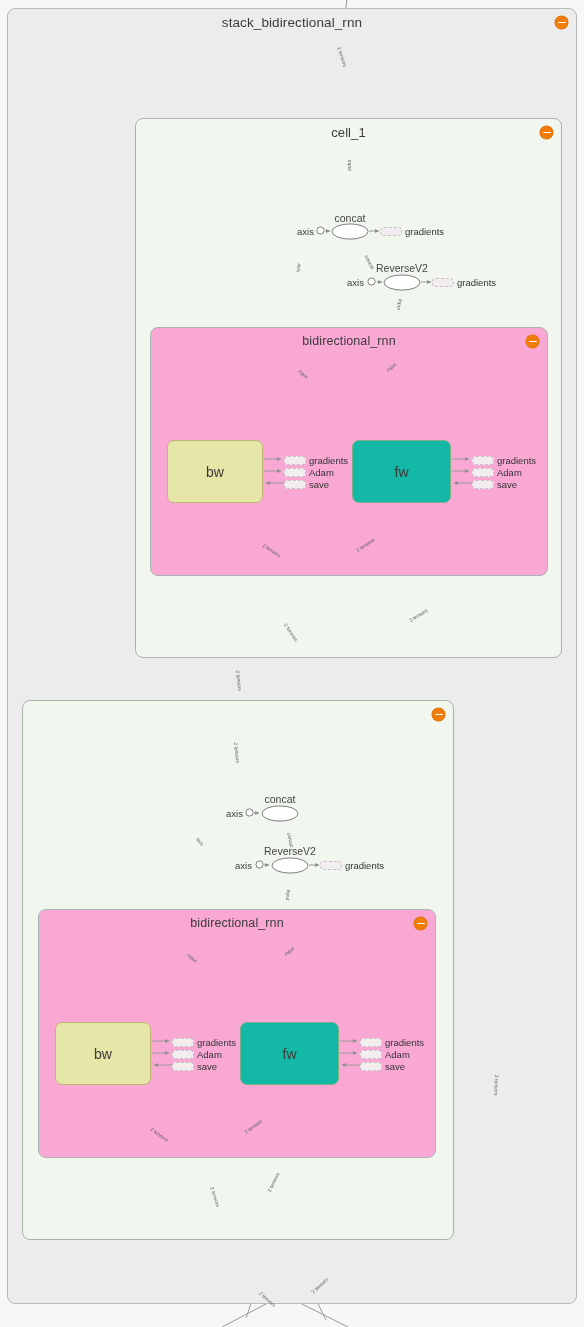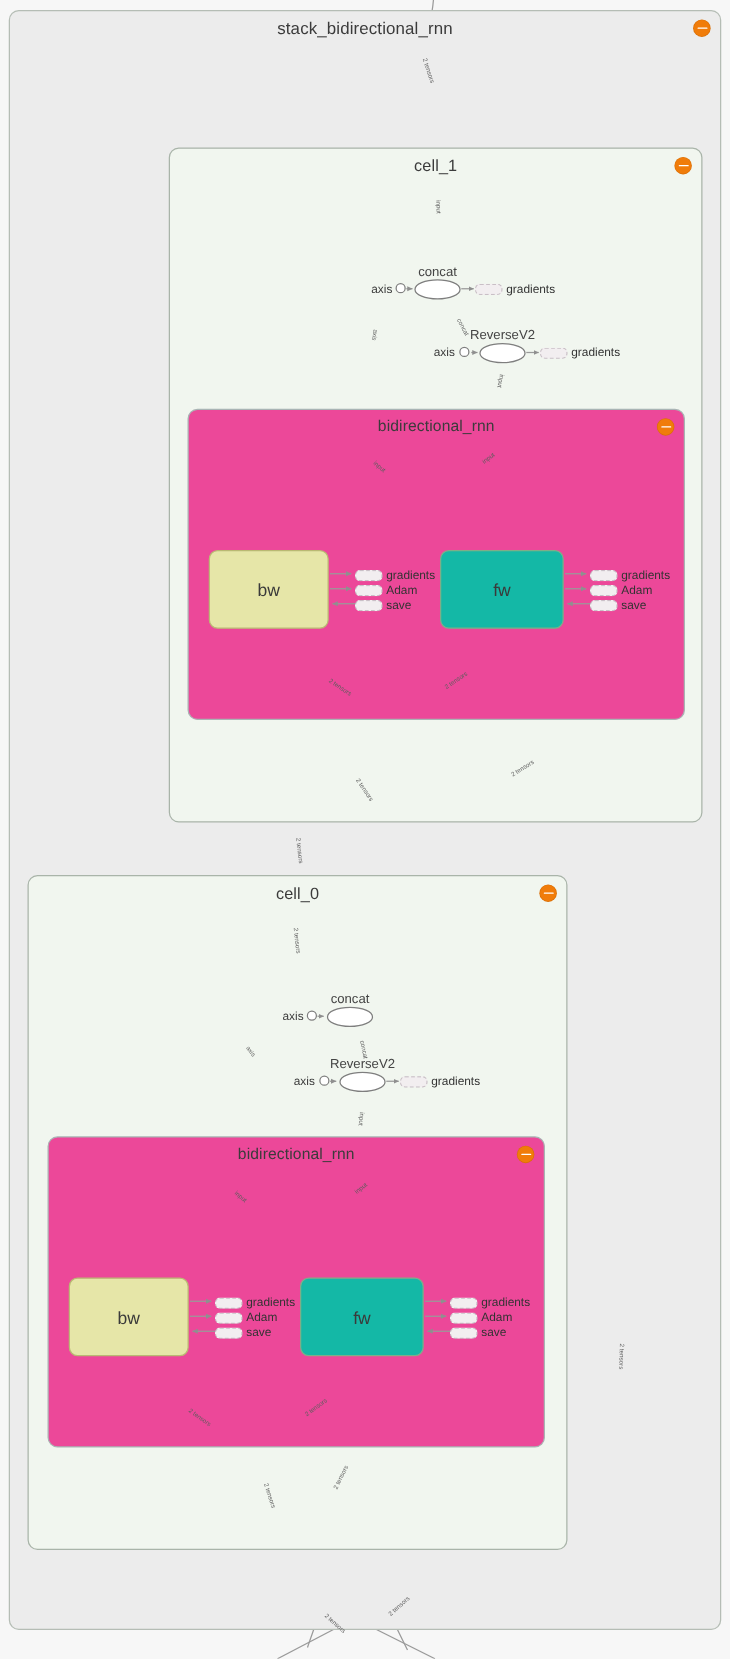--- a/index.html
+++ b/index.html
@@ -8,21 +8,21 @@
     width:584px;height:1327px;overflow:hidden;position:relative;
   }
   #stage{position:absolute;left:0;top:0;width:584px;height:999px;}
   svg.layer{position:absolute;left:0;top:0;width:584px;height:1327px;overflow:visible;}
   svg.edges{pointer-events:none;}
 
   
   .group{position:absolute;border-radius:8px;box-sizing:border-box;}
   .group.outer{background:#ececec;border:1.2px solid #b5bdb5;}
   .group.cell{background:#f1f6ef;border:1.2px solid #a9b4a9;}
-  .group.birnn{background:#ec4899;border:1.2px solid #a9b4b4;}
+  .group.birnn{background:#f9a8d4;border:1.2px solid #a9b4b4;}
 
   .group-title{
     position:absolute;left:0;right:0;top:6px;text-align:center;
     font-size:13.5px;color:#3b3b3b;letter-spacing:.1px;
     white-space:nowrap;pointer-events:none;
   }
   .group.birnn .group-title{font-size:12.5px;}
   .group.cell  .group-title{font-size:13px;}
 
   
@@ -233,21 +233,20 @@
   <div class="annot" style="left:472px;top:467px;">
     <span class="stub"></span>
     <span class="atext">Adam</span>
   </div>
   <div class="annot" style="left:472px;top:479px;">
     <span class="stub"></span>
     <span class="atext">save</span>
   </div>
 
   <div class="group cell" style="left:22px;top:700px;width:432px;height:540px;">
-    <div class="group-title">cell_0</div>
     <div class="collapse-btn" style="right:8px;top:7px;"></div>
   </div>
 
   <div class="ellipse-label" style="left:240px;top:793px;width:80px;">concat</div>
   <svg class="ellipse-node" style="left:261px;top:805px;width:38px;height:17px;" viewBox="0 0 38 17">
     <ellipse cx="19" cy="8.5" rx="18" ry="7.6" fill="#ffffff" stroke="#7e7e7e" stroke-width="1"></ellipse>
   </svg>
   <div class="axis-label" style="left:226px;top:808px;">axis</div>
   <svg class="axis-port" style="left:245px;top:808px;width:9px;height:9px;" viewBox="0 0 9 9">
     <circle cx="4.5" cy="4.5" r="3.6" fill="#fff" stroke="#7e7e7e" stroke-width="1"></circle>

